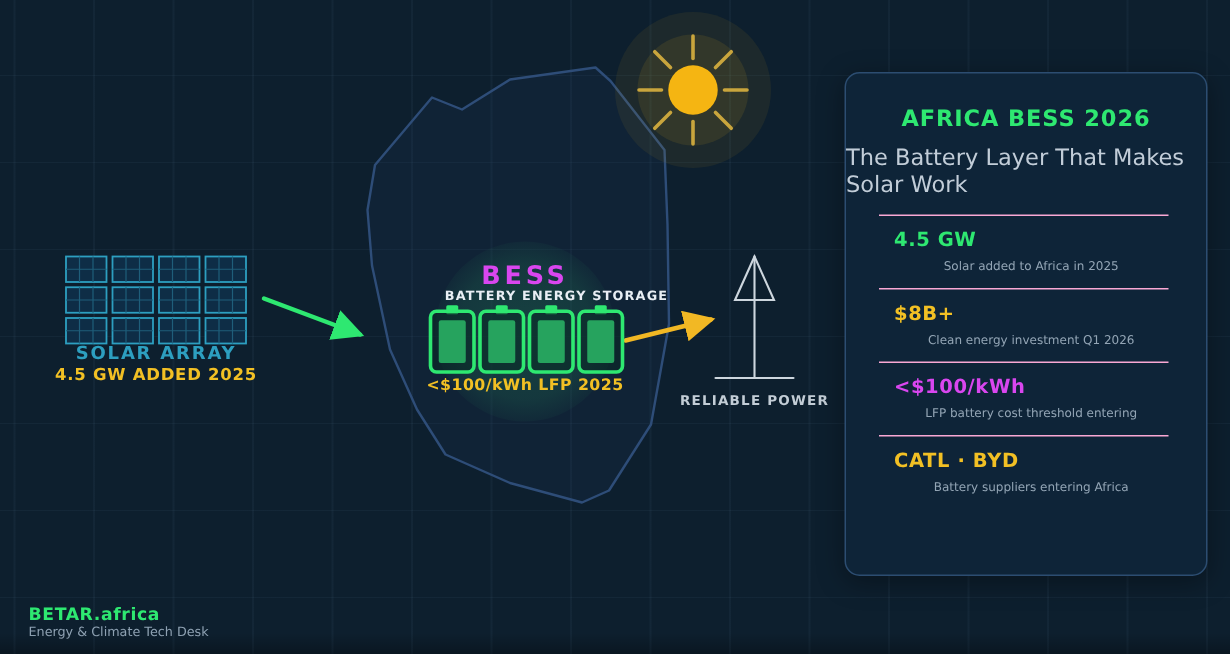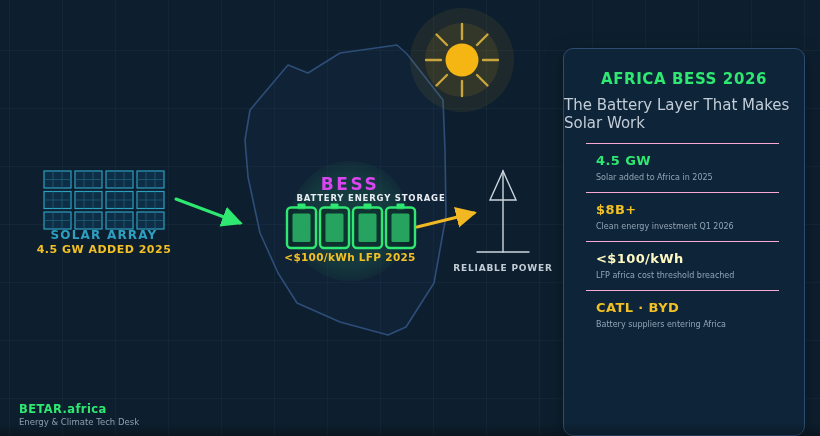--- a/index.html
+++ b/index.html
@@ -31,42 +31,42 @@
 
   .solar-label   { left:104px; top:228px; font-size:12px;  font-weight:bold; color:#2d9fc0; letter-spacing:1.2px; }
   .solar-caption { left:104px; top:243px; font-size:11px; font-weight:bold; color:#f2c024; letter-spacing:0.5px; }
 
   .tower-label { left:503px; top:263px; font-size:9px; font-weight:bold; color:#c3cdd6; letter-spacing:0.8px; }
 
   .footer-brand   { left:19px; top:402px; font-size:11.5px; font-weight:bold; color:#2ee871; letter-spacing:0.4px;text-align:right; }
   .footer-tagline { left:19px; top:417px; font-size:8.5px; color:#8fa2b3; }
 
   .card {
-    position:absolute; left:563px; top:48px; width:242px; height:388px;
+    position:absolute; left:563px; top:48px; width:242px; height:336px;
     background:#0e2438;
     border:1px solid #2c4d71;
     border-radius:10px;
     box-shadow:0 4px 18px rgba(0,0,0,0.35);
   }
   .card-title {
     margin-top:21px; text-align:center;
     font-size:15px; font-weight:bold; color:#2ee871; letter-spacing:0.6px;
   }
   .card-subtitle {
     margin-top:8px; text-align:left;
     font-size:15px; color:#c2cdd8;
   }
   .card-subtitle { margin-bottom:11px; }
   .stat {
     border-top:1px solid #f9a8d4;
     margin:0 25px 0 22px;
     padding:9px 0 10px 10px;
   }
   .stat-value { font-size:13px; font-weight:bold; letter-spacing:0.4px; }
-  .stat-label { margin-top:5px; font-size:8px; color:#93a5b5; }
+  .stat-label { margin-top:5px; font-size:8px; color:#93a5b5;text-align:center; }
 </style>
 </head>
 <body>
 
 <svg class="scene" width="820" height="436" viewBox="0 0 820 436">
   <defs>
     <marker id="head-green" markerWidth="9" markerHeight="9" refX="6" refY="3.5" orient="auto">
       <path d="M0,0 L7,3.5 L0,7 Z" fill="#2ee871"></path>
     </marker>
     <marker id="head-yellow" markerWidth="9" markerHeight="9" refX="6" refY="3.5" orient="auto">
@@ -225,22 +225,22 @@
 
   <div class="stat">
     <div class="stat-value" style="color: rgb(46, 232, 113);">4.5 GW</div>
     <div class="stat-label">Solar added to Africa in 2025</div>
   </div>
   <div class="stat">
     <div class="stat-value" style="color: rgb(242, 192, 36);">$8B+</div>
     <div class="stat-label">Clean energy investment Q1 2026</div>
   </div>
   <div class="stat">
-    <div class="stat-value" style="color: #fef9c3;">&lt;$100/kWh</div>
-    <div class="stat-label">LFP africa cost threshold breached</div>
+    <div class="stat-value" style="color: #d946ef;">&lt;$100/kWh</div>
+    <div class="stat-label">LFP battery cost threshold entering</div>
   </div>
   <div class="stat">
     <div class="stat-value" style="color: rgb(242, 192, 36);">CATL · BYD</div>
     <div class="stat-label">Battery suppliers entering Africa</div>
   </div>
 </div>
 
 <div class="lbl footer-brand">BETAR.africa</div>
 <div class="lbl footer-tagline">Energy &amp; Climate Tech Desk</div>
 

